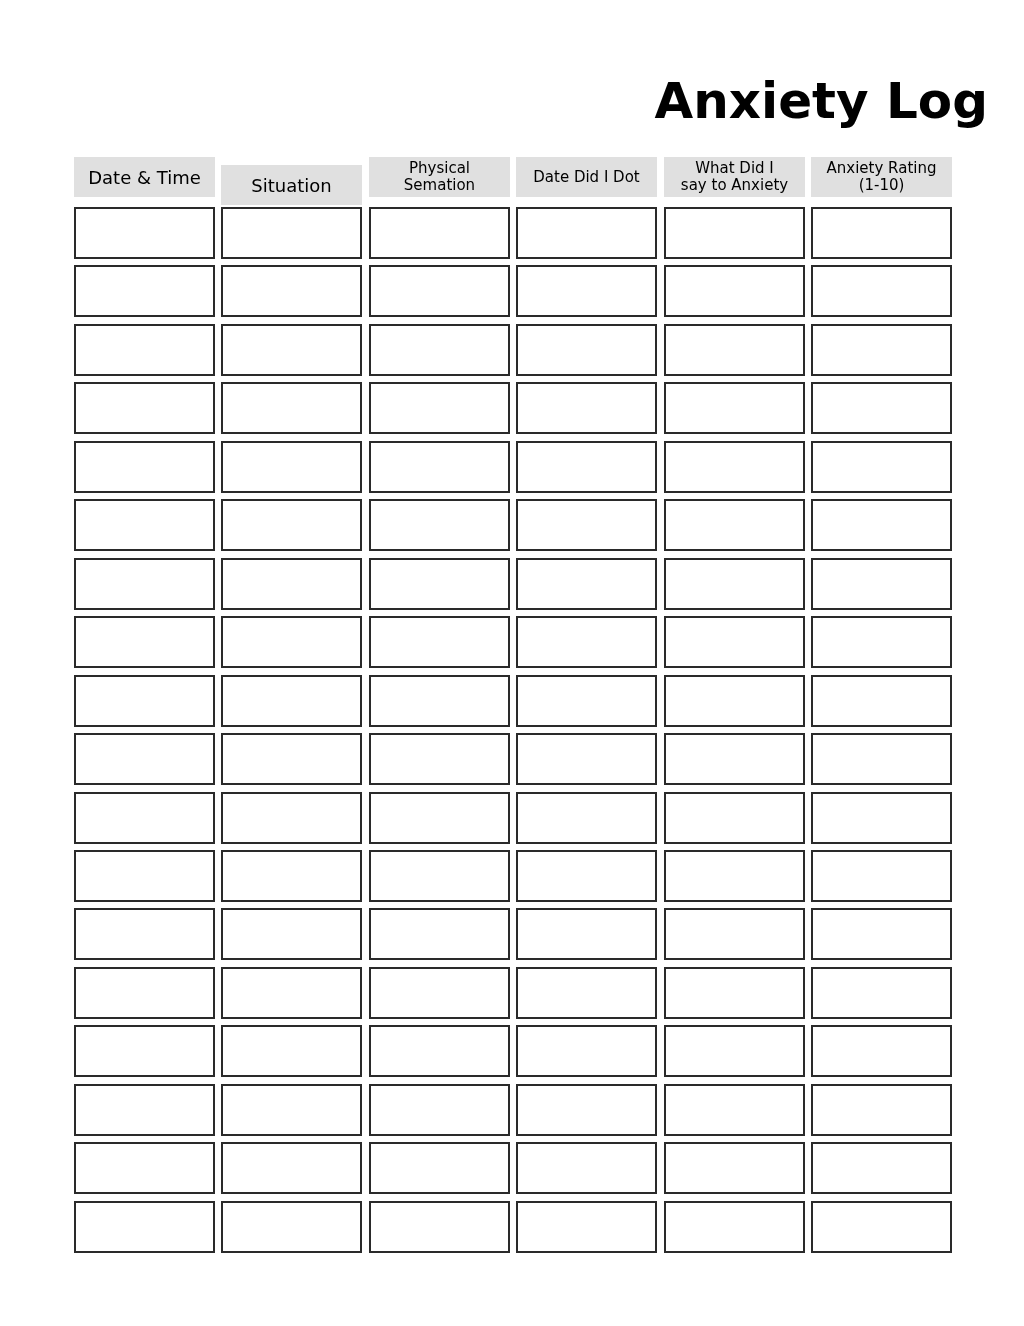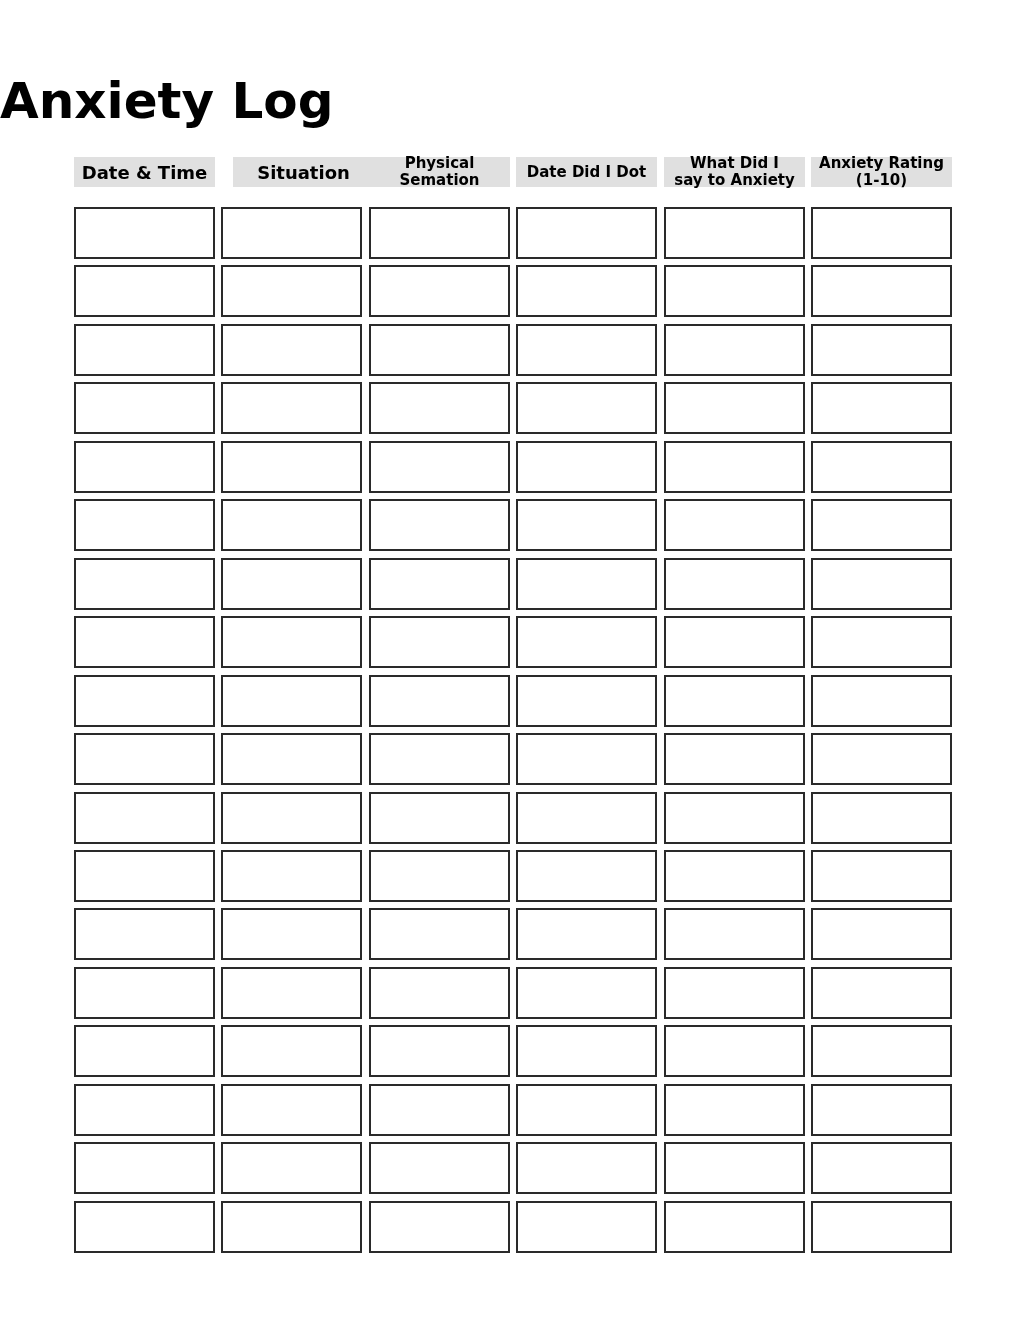--- a/index.html
+++ b/index.html
@@ -1,35 +1,35 @@
 <!DOCTYPE html>
 <html><head>
 <meta charset="utf-8">
 <style>
   html, body { margin: 0; padding: 0; }
   body { width: 1024px; height: 1326px; background: #ffffff; position: relative; overflow: hidden;
          font-family: "DejaVu Sans", sans-serif; color: #000; }
-  .title { position: absolute; top: 72px; left: 0; width: 988px; text-align: left;
+  .title { position: absolute; top: 72px; left: 0; width: 988px; text-align: right;
            font-size: 50px; font-weight: bold; letter-spacing: 0px; font-family: "DejaVu Sans", sans-serif; }
-  .hdr { position: absolute; top: 157px; height: 30px; width: 141px; background: #e0e0e0;
+  .hdr { position: absolute; top: 157px; height: 40px; width: 141px; background: #e0e0e0;
          display: flex; align-items: center; justify-content: center; text-align: center;
-         font-weight: bold; line-height: 17px; box-sizing: border-box; }
+         font-weight: normal; line-height: 17px; box-sizing: border-box; }
   .hdr.big { font-size: 18px; }
   .hdr.small { font-size: 15px; white-space: pre-line; }
   .box { position: absolute; width: 141px; height: 52px; box-sizing: border-box;
          border: 2px solid #2a2a2a; background: #fff; }
 </style>
 </head>
 <body>
 
 <div class="title">Anxiety Log</div>
 
 <div id="headers">
     <div class="hdr big" style="left: 74px;">Date &amp; Time</div>
-    <div class="hdr big" style="left: 233px;">Situation</div>
+    <div class="hdr big" style="left: 221px; margin-top: 8px;">Situation</div>
     <div class="hdr small" style="left: 369px;">Physical
 Semation</div>
     <div class="hdr small" style="left: 516px;">Date Did I Dot</div>
     <div class="hdr small" style="left: 664px;">What Did I
 say to Anxiety</div>
     <div class="hdr small" style="left: 811px;">Anxiety Rating
 (1-10)</div>
   </div>
 <div id="grid">
     <div class="box" style="left: 74px; top: 207px;"></div>

